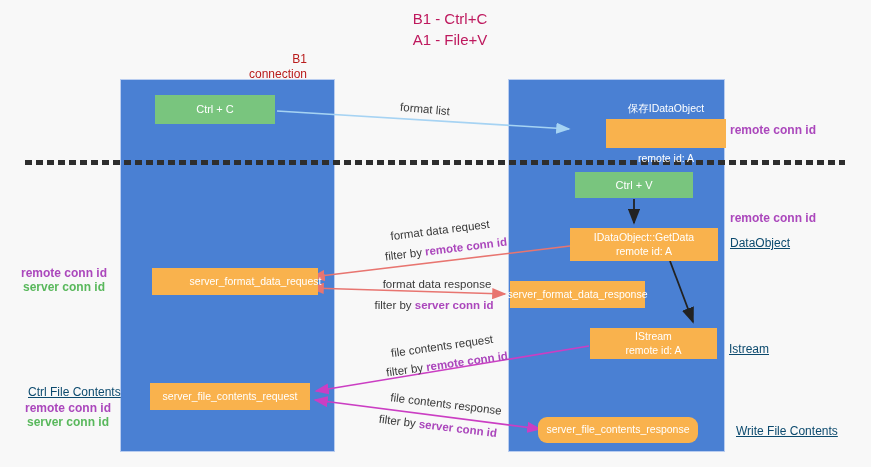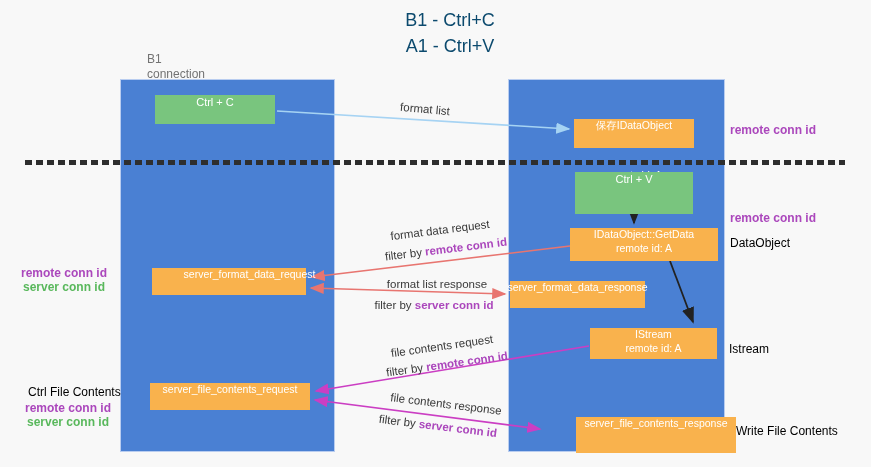--- a/index.html
+++ b/index.html
@@ -15,63 +15,63 @@
     --color-text:#3a3a3a;
   }
   html,body{margin:0;padding:0;}
   body{background:#e9e9e9;font-family:"Liberation Sans","DejaVu Sans",sans-serif;}
   .canvas{
     position:relative;width:871px;height:467px;background:var(--color-bg);
     overflow:hidden;color:var(--color-text);
   }
   .title{
     position:absolute;left:350px;top:8px;width:200px;text-align:center;
-    font-size:18px;line-height:1.42;color:#0c4a6e;
+    font-size:15px;line-height:1.42;color:#be185d;
   }
   .lane-header{
-    position:absolute;top:52px;width:160px;text-align:left;
-    font-size:12px;line-height:1.25;color:#737373;
+    position:absolute;top:52px;width:160px;text-align:right;
+    font-size:12px;line-height:1.25;color:#b91c1c;
   }
   .lane{
     position:absolute;top:79px;height:373px;background:var(--color-lane-blue);
     border:1px solid #b9cdf0;box-sizing:border-box;z-index:1;
   }
   .lane-left{left:120px;width:215px;}
   .lane-right{left:508px;width:217px;}
   .arrows{position:absolute;left:0;top:0;z-index:2;pointer-events:none;}
   .divider{
     position:absolute;left:25px;top:160px;width:820px;height:5px;z-index:2;
     background:repeating-linear-gradient(90deg,#2e2e2e 0 7px,transparent 7px 11px);
   }
   .node{
     position:absolute;z-index:3;display:flex;flex-direction:column;
-    align-items:center;text-align:center;
+    align-items:center;justify-content:center;text-align:center;
     color:#fff;font-size:10.5px;line-height:1.3;box-sizing:border-box;
   }
   .node-green{background:var(--color-box-green);}
   .node-orange{background:var(--color-box-orange);}
   .lbl{position:absolute;z-index:3;font-size:12px;line-height:1.2;white-space:nowrap;}
-  .lbl-black{color:#000000;}
+  .lbl-black{color:#0c4a6e;text-decoration:underline;}
   .lbl-purple{color:var(--color-purple);font-weight:bold;}
   .lbl-green{color:var(--color-label-green);font-weight:bold;}
   .arrow-label{
     position:absolute;z-index:3;font-size:11.5px;color:#3a3a3a;white-space:nowrap;
     transform-origin:center;
   }
   .arrow-label .id-purple{color:var(--color-purple);font-weight:bold;}
   .side-pair{position:absolute;z-index:3;text-align:center;font-size:12px;line-height:1.2;}
 </style>
 </head>
 <body>
 
 <div class="canvas">
 
   <div class="title">
     <div>B1 - Ctrl+C</div>
-    <div>A1 - Ctrl+V</div>
+    <div>A1 - File+V</div>
   </div>
 
   <div class="lane-header" style="left:147px;">
     <div>B1</div>
     <div>connection</div>
   </div>
   <div class="lane-header" style="left:536px;">
   </div>
 
   <div class="lane lane-left"></div>
@@ -100,63 +100,63 @@
     <line x1="589" y1="346" x2="316" y2="391" stroke="#cb3ec3" stroke-width="1.6" marker-end="url(#m-magenta)"></line>
     <line x1="315" y1="400" x2="540" y2="429" stroke="#cb3ec3" stroke-width="1.6" marker-start="url(#m-magenta)" marker-end="url(#m-magenta)"></line>
   </svg>
 
   <div class="divider"></div>
 
   <div class="node node-green" style="left:155px;top:95px;width:120px;height:29px;font-size:11px;">
     <div>Ctrl + C</div>
   </div>
 
-  <div class="node node-orange" style="left:574px;top:119px;width:120px;height:29px;gap:36px;">
+  <div class="node node-orange" style="left:606px;top:119px;width:120px;height:29px;gap:36px;">
     <div>保存IDataObject</div>
     <div>remote id: A</div>
   </div>
 
-  <div class="node node-green" style="left:575px;top:172px;width:118px;height:42px;font-size:11px;">
+  <div class="node node-green" style="left:575px;top:172px;width:118px;height:26px;font-size:11px;">
     <div>Ctrl + V</div>
   </div>
 
   <div class="node node-orange" style="left:570px;top:228px;width:148px;height:33px;">
     <div>IDataObject::GetData</div>
     <div>remote id: A</div>
   </div>
 
-  <div class="node node-orange" style="left:152px;top:268px;width:154px;height:27px;padding-left:41px;">
+  <div class="node node-orange" style="left:152px;top:268px;width:166px;height:27px;padding-left:41px;">
     <div>server_format_data_request</div>
   </div>
 
   <div class="node node-orange" style="left:510px;top:281px;width:135px;height:27px;">
     <div>server_format_data_response</div>
   </div>
 
   <div class="node node-orange" style="left:590px;top:328px;width:127px;height:31px;">
     <div>IStream</div>
     <div>remote id: A</div>
   </div>
 
   <div class="node node-orange" style="left:150px;top:383px;width:160px;height:27px;">
     <div>server_file_contents_request</div>
   </div>
 
-  <div class="node node-orange" style="left:576px;top:417px;width:160px;height:36px;">
+  <div class="node node-orange" style="left:538px;top:417px;width:160px;height:26px;border-radius:9px;">
     <div>server_file_contents_response</div>
   </div>
 
   <div class="arrow-label" style="left:425px;top:109px;transform:translate(-50%,-50%) rotate(5deg);">format list</div>
 
   <div class="arrow-label" style="left:440px;top:230px;transform:translate(-50%,-50%) rotate(-7deg);">format data request</div>
   <div class="arrow-label" style="left:446px;top:249px;transform:translate(-50%,-50%) rotate(-7deg);">
     <span>filter by </span><span class="id-purple">remote conn id</span>
   </div>
 
-  <div class="arrow-label" style="left:437px;top:284px;transform:translate(-50%,-50%);">format list response</div>
+  <div class="arrow-label" style="left:437px;top:284px;transform:translate(-50%,-50%);">format data response</div>
   <div class="arrow-label" style="left:434px;top:305px;transform:translate(-50%,-50%);">
     <span>filter by </span><span class="id-purple">server conn id</span>
   </div>
 
   <div class="arrow-label" style="left:442px;top:346px;transform:translate(-50%,-50%) rotate(-8deg);">file contents request</div>
   <div class="arrow-label" style="left:447px;top:364px;transform:translate(-50%,-50%) rotate(-8deg);">
     <span>filter by </span><span class="id-purple">remote conn id</span>
   </div>
 
   <div class="arrow-label" style="left:446px;top:404px;transform:translate(-50%,-50%) rotate(7deg);">file contents response</div>

